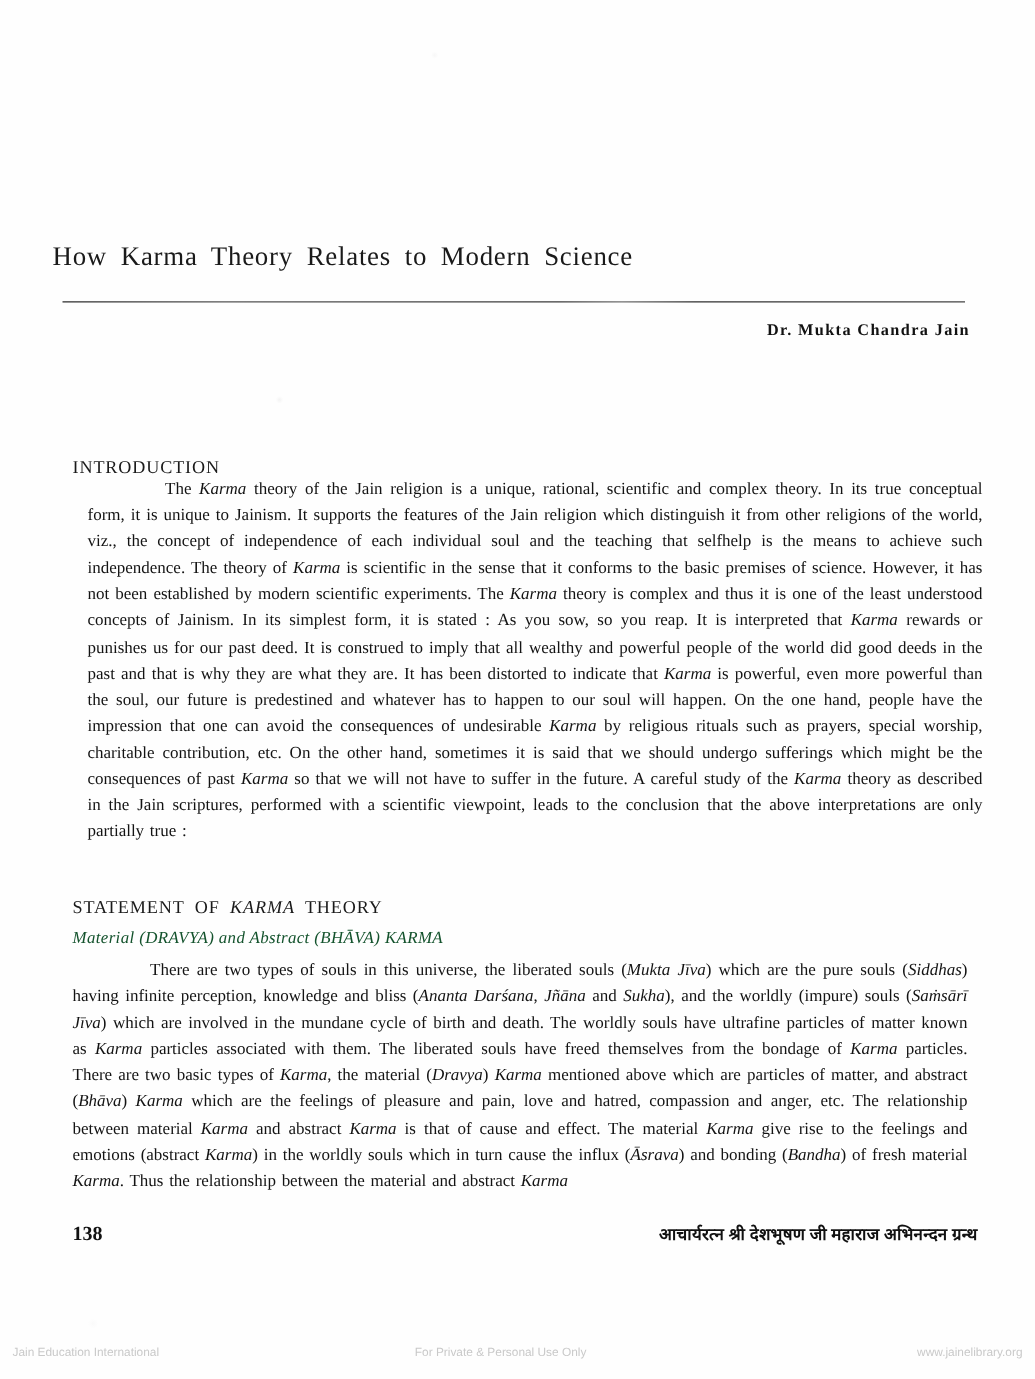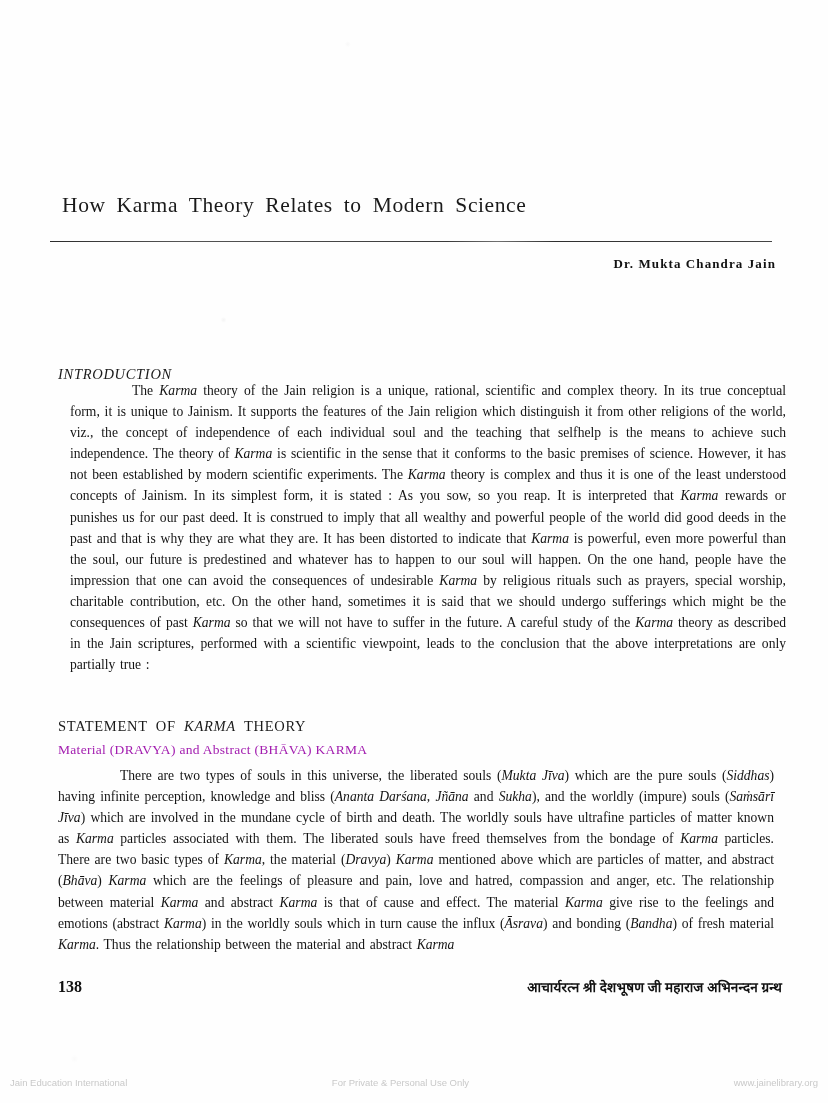--- a/index.html
+++ b/index.html
@@ -25,21 +25,21 @@
     pointer-events: none;
     background:
       radial-gradient(circle at 27% 29%, rgba(150,150,150,0.10) 0px, rgba(255,255,255,0) 3px),
       radial-gradient(circle at 42% 4%, rgba(160,160,160,0.07) 0px, rgba(255,255,255,0) 3px),
       radial-gradient(circle at 37% 41%, rgba(160,160,160,0.06) 0px, rgba(255,255,255,0) 3px),
       radial-gradient(circle at 9% 96%, rgba(170,170,170,0.05) 0px, rgba(255,255,255,0) 4px);
   }
 
   .article-title {
     position: absolute;
-    left: 62px;
+    left: 42px;
     top: 193px;
     font-size: 21.5px;
     letter-spacing: 0.6px;
     word-spacing: 5px;
     color: #1a1a1a;
     white-space: nowrap;
   }
 
   .rule {
     position: absolute;
@@ -61,34 +61,35 @@
     color: #121212;
   }
 
   .section-heading {
     position: absolute;
     left: 58px;
     font-size: 14.5px;
     letter-spacing: 0.7px;
     color: #1a1a1a;
   }
-  .h-introduction { top: 366px; font-style: italic; }
+  .h-introduction { top: 366px; }
   .h-statement {
     top: 718px;
     word-spacing: 4px;
   }
   .h-statement i { font-style: italic; }
 
   .subheading {
     position: absolute;
     left: 58px;
     top: 742px;
     font-size: 13.5px;
+    font-style: italic;
     letter-spacing: 0.3px;
-    color: #a21caf;
+    color: #14532d;
   }
 
   .body-text {
     position: absolute;
     left: 58px;
     width: 716px;
     text-align: justify;
     font-size: 13.6px;
     line-height: 21.1px;
     color: #131313;

